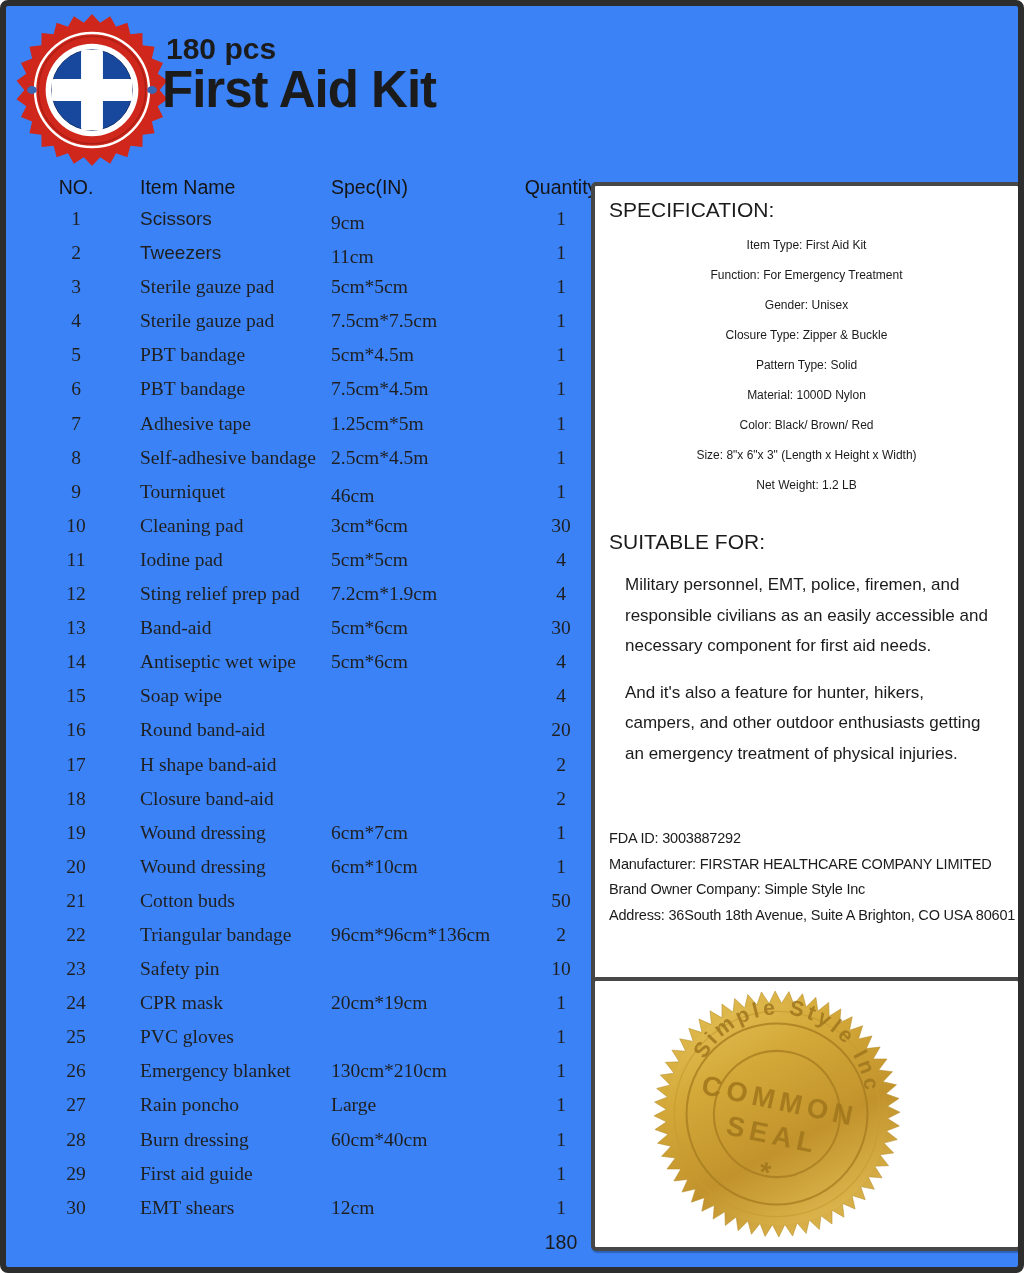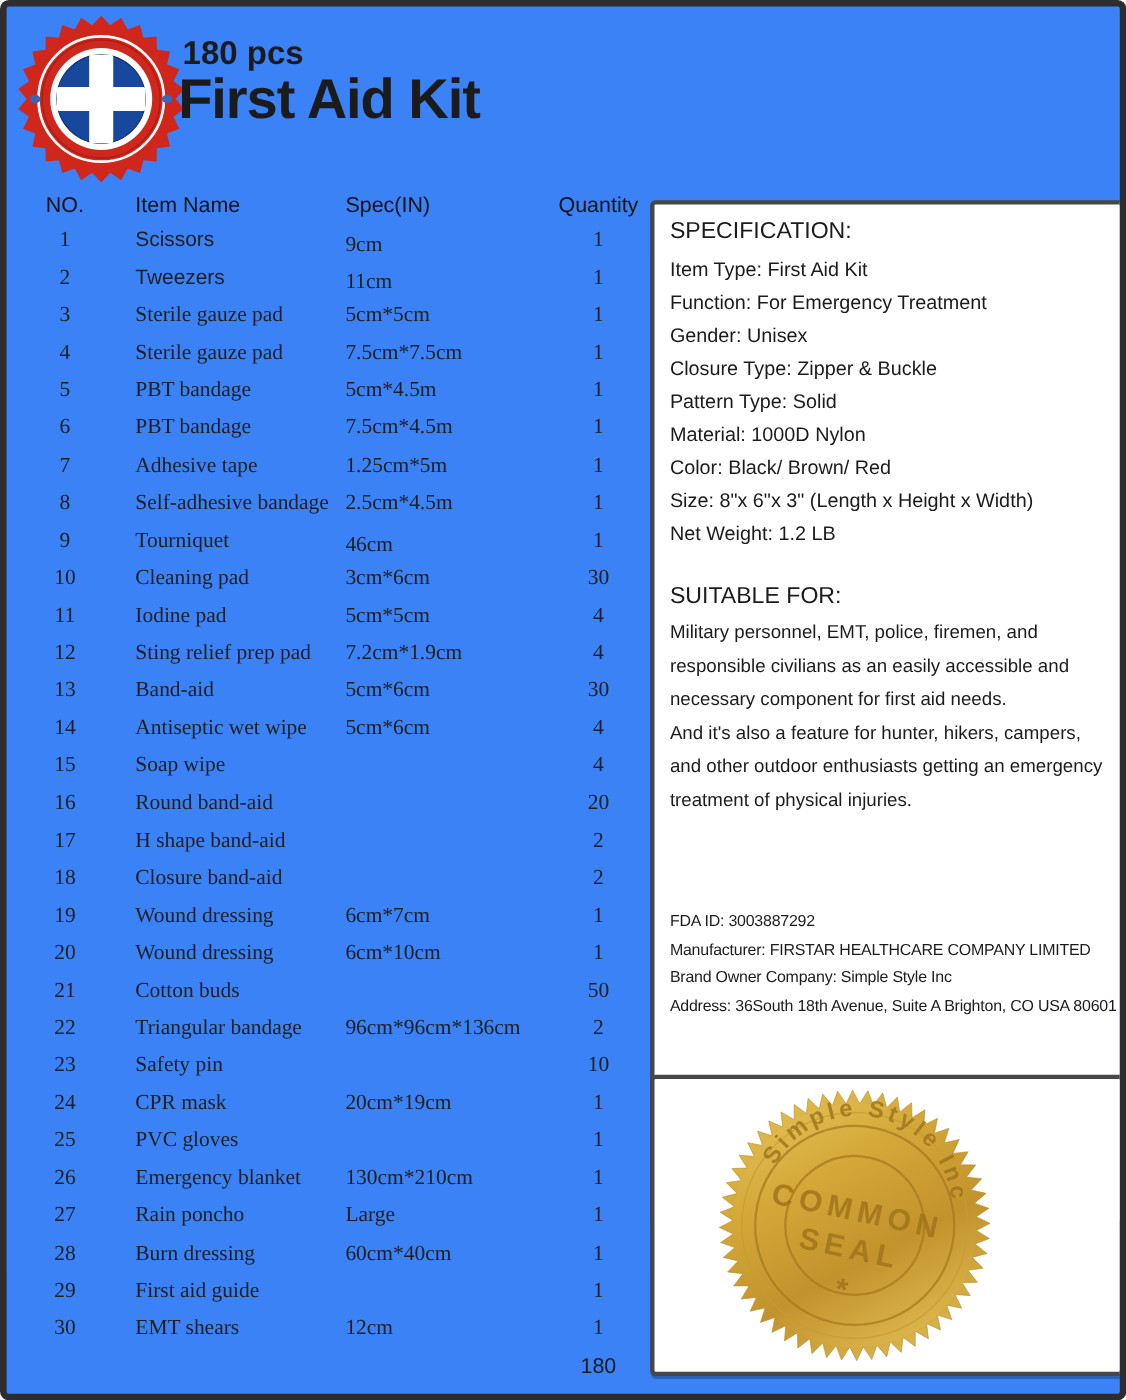--- a/index.html
+++ b/index.html
@@ -6,41 +6,41 @@
   .page{
     position:relative;width:1024px;height:1273px;box-sizing:border-box;
     border:6px solid #2d2d2d;border-radius:8px;background:#3b82f6;overflow:hidden;
     font-family:"Liberation Sans",sans-serif;color:#1b1b1b;
   }
   
   .logo{position:absolute;left:10px;top:8px;width:152px;height:152px;}
   .hdr-pieces{position:absolute;left:160px;top:26px;font-size:30px;font-weight:600;}
   .hdr-title{position:absolute;left:156px;top:54px;font-size:51px;font-weight:700;letter-spacing:-1px;}
   
-  .items{position:absolute;left:3px;top:170px;width:582px;}
+  .items{position:absolute;left:20px;top:170px;width:582px;}
   .t-head,.t-row,.t-total{display:grid;grid-template-columns:92px 186px 212px 90px;align-items:baseline;}
   .t-head{height:32px;font-size:19.5px;color:#141414;}
   .h-no,.c-no{text-align:center;padding-left:8px;}
   .h-name,.c-name{padding-left:22px;white-space:nowrap;}
   .h-spec,.c-spec{padding-left:27px;white-space:nowrap;}
   .h-qty,.c-qty{text-align:center;}
   .t-row{height:34.1px;font-family:"Liberation Serif","DejaVu Serif",serif;font-size:19.5px;color:#1f1f1f;}
   .t-row:nth-child(1) .c-name,.t-row:nth-child(2) .c-name{font-family:"Liberation Sans",sans-serif;font-size:19px;}
   .t-row:nth-child(1) .c-spec,.t-row:nth-child(2) .c-spec,.t-row:nth-child(9) .c-spec{position:relative;top:4px;}
   .t-total{height:34px;font-family:Liberation Sans, sans-serif;font-size:19.5px;}
   
   .spec-box{
     position:absolute;left:585px;top:176px;width:431px;height:932px;box-sizing:border-box;
     border:4px solid #474747;border-radius:5px;padding:10px 14px;background:#fff;
     box-shadow:1px 2px 1px rgba(0,0,0,.25);
   }
   .spec-heading{font-size:21px;margin:2px 0 8px;font-weight:500;}
-  .spec-line{font-size:18px;line-height:30px;white-space:nowrap;}
+  .spec-line{font-size:12px;line-height:30px;white-space:nowrap;text-align:center;}
   .suit-heading{font-size:21px;margin:30px 0 6px;font-weight:500;}
-  .suit-para{font-size:17px;line-height:30.5px;margin:0;}
+  .suit-para{font-size:17px;line-height:30.5px;margin:16px;}
   .company{position:absolute;left:14px;top:640px;width:404px;}
   .company-line{font-size:14.5px;line-height:25.5px;letter-spacing:-0.2px;white-space:nowrap;}
   
   .seal-box{
     position:absolute;left:585px;top:971px;width:431px;height:274px;box-sizing:border-box;
     border:4px solid #474747;border-radius:5px;background:#fff;
     box-shadow:1px 2px 1px rgba(0,0,0,.25);
   }
   .seal-svg{position:absolute;left:58px;top:9px;width:248px;height:248px;}
   .seal-text{font-family:"Liberation Sans",sans-serif;font-weight:bold;}

